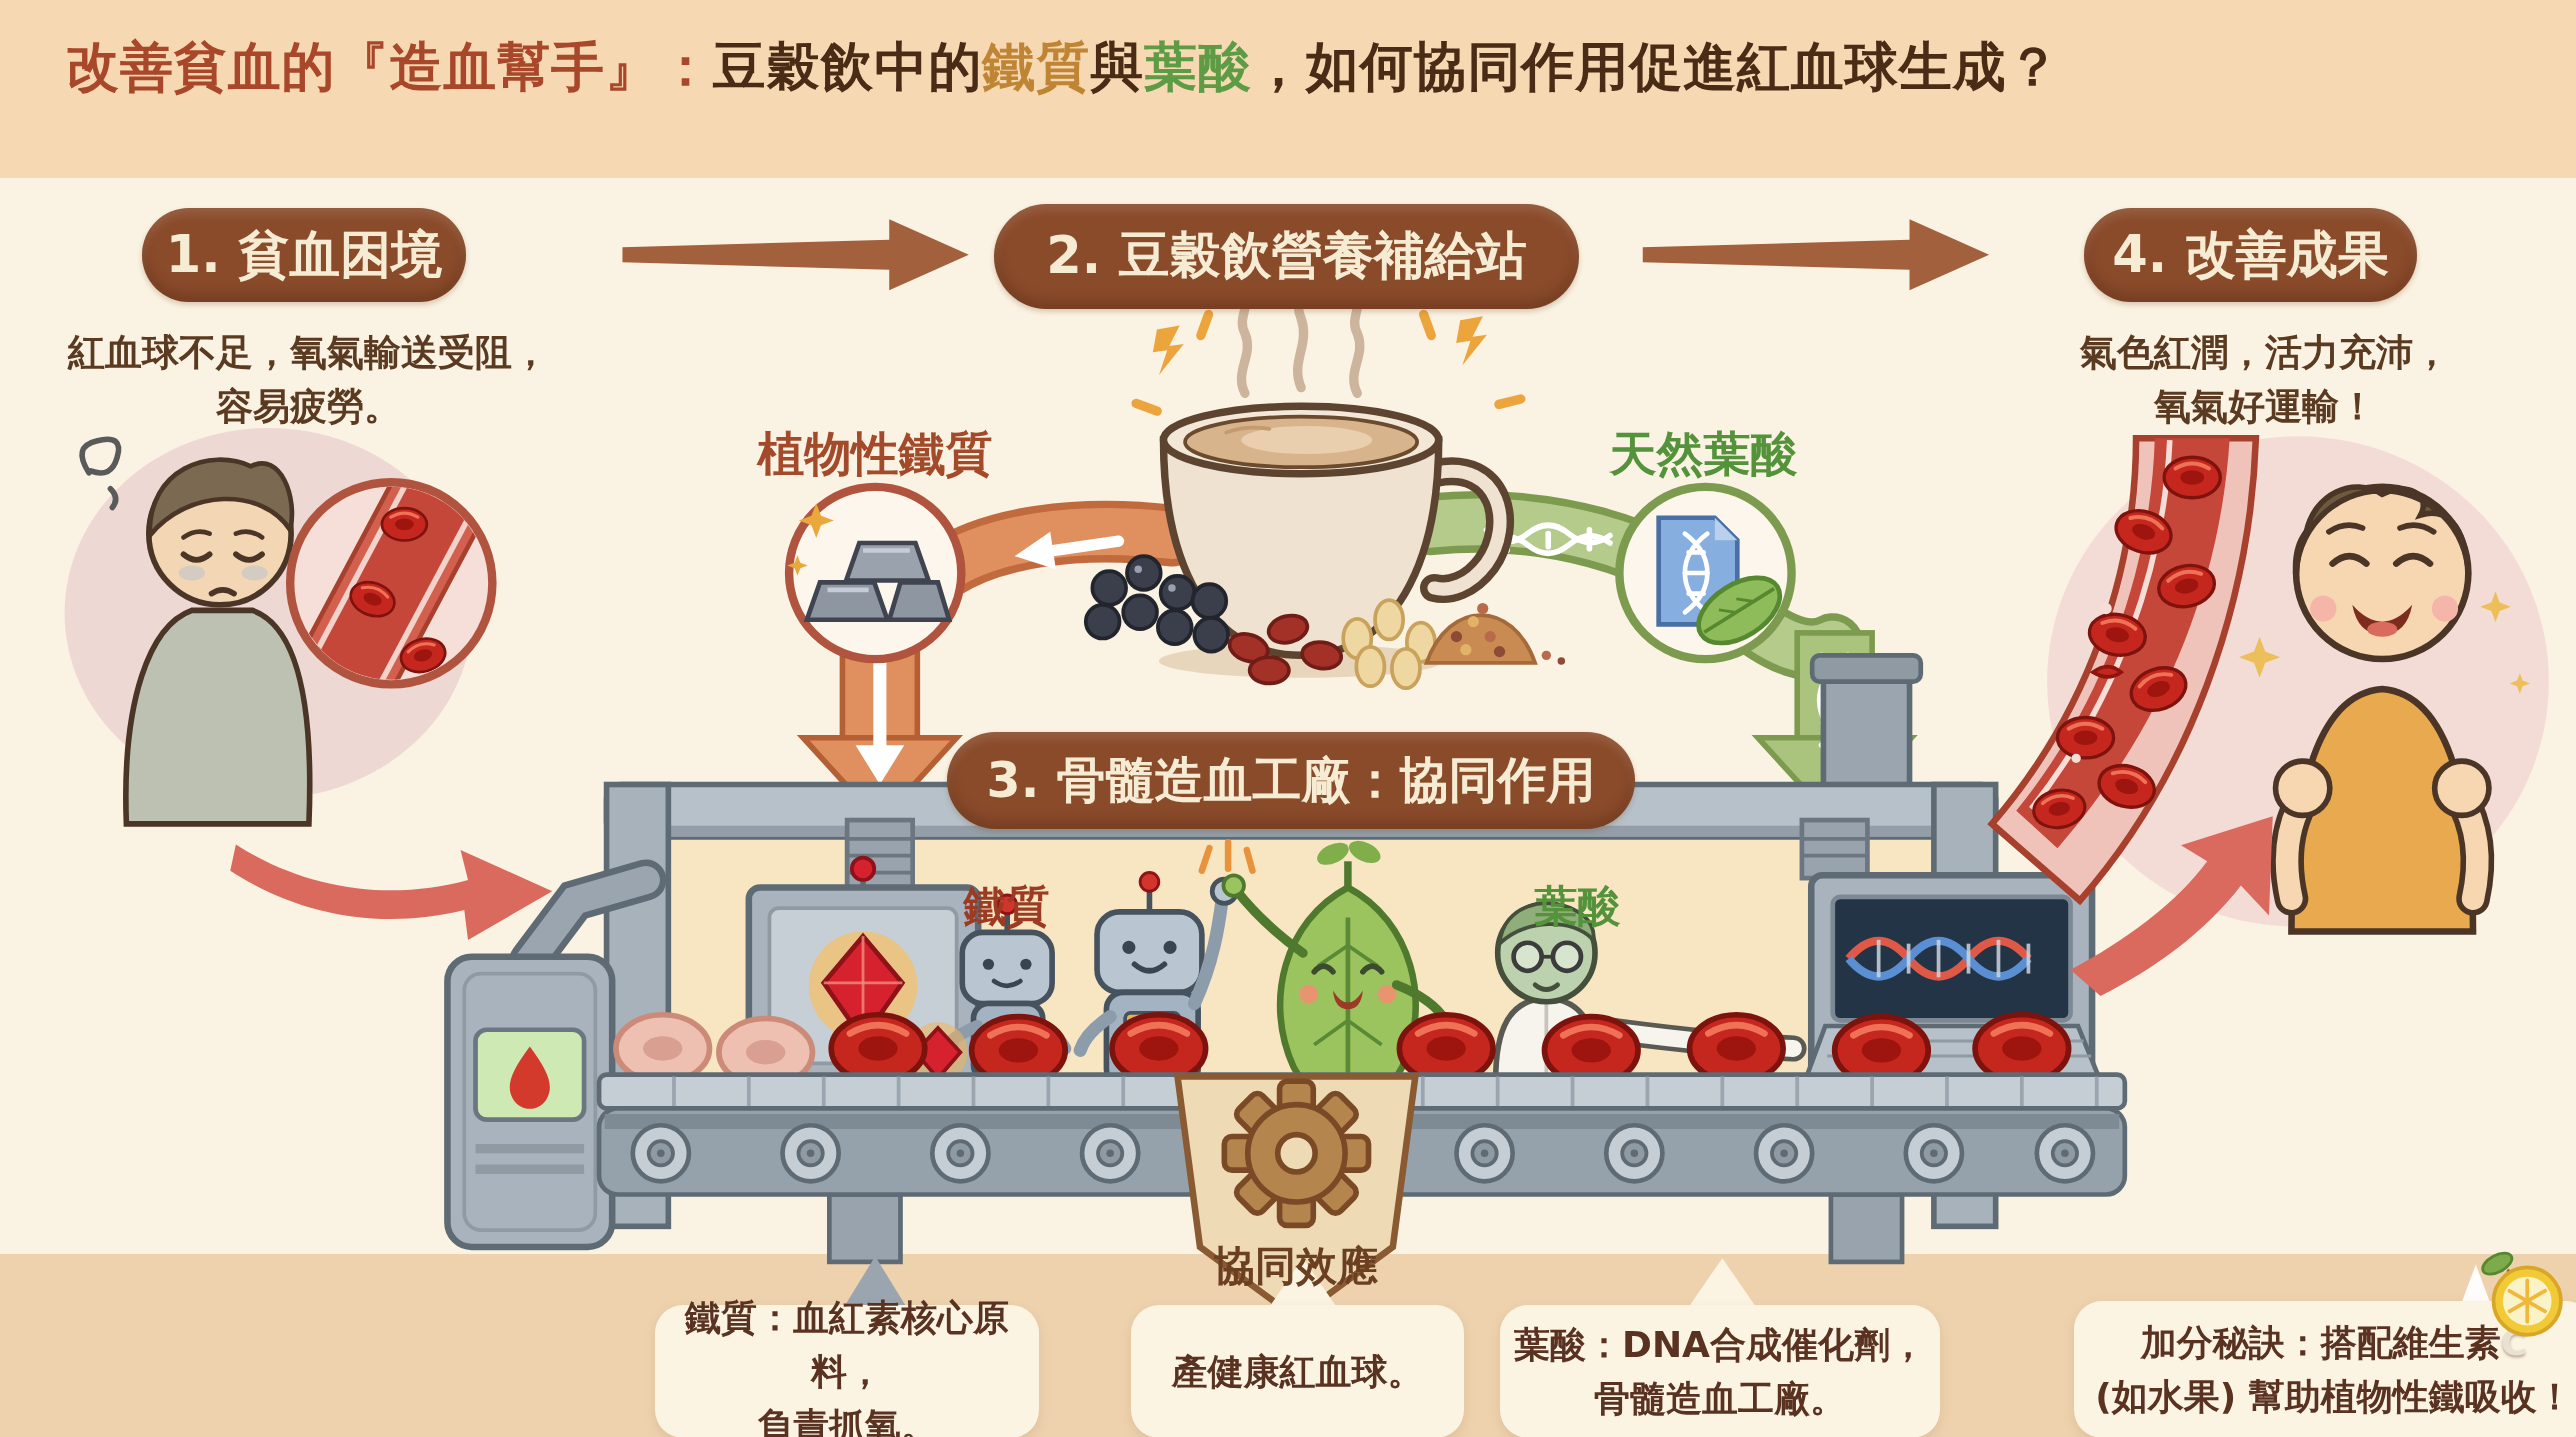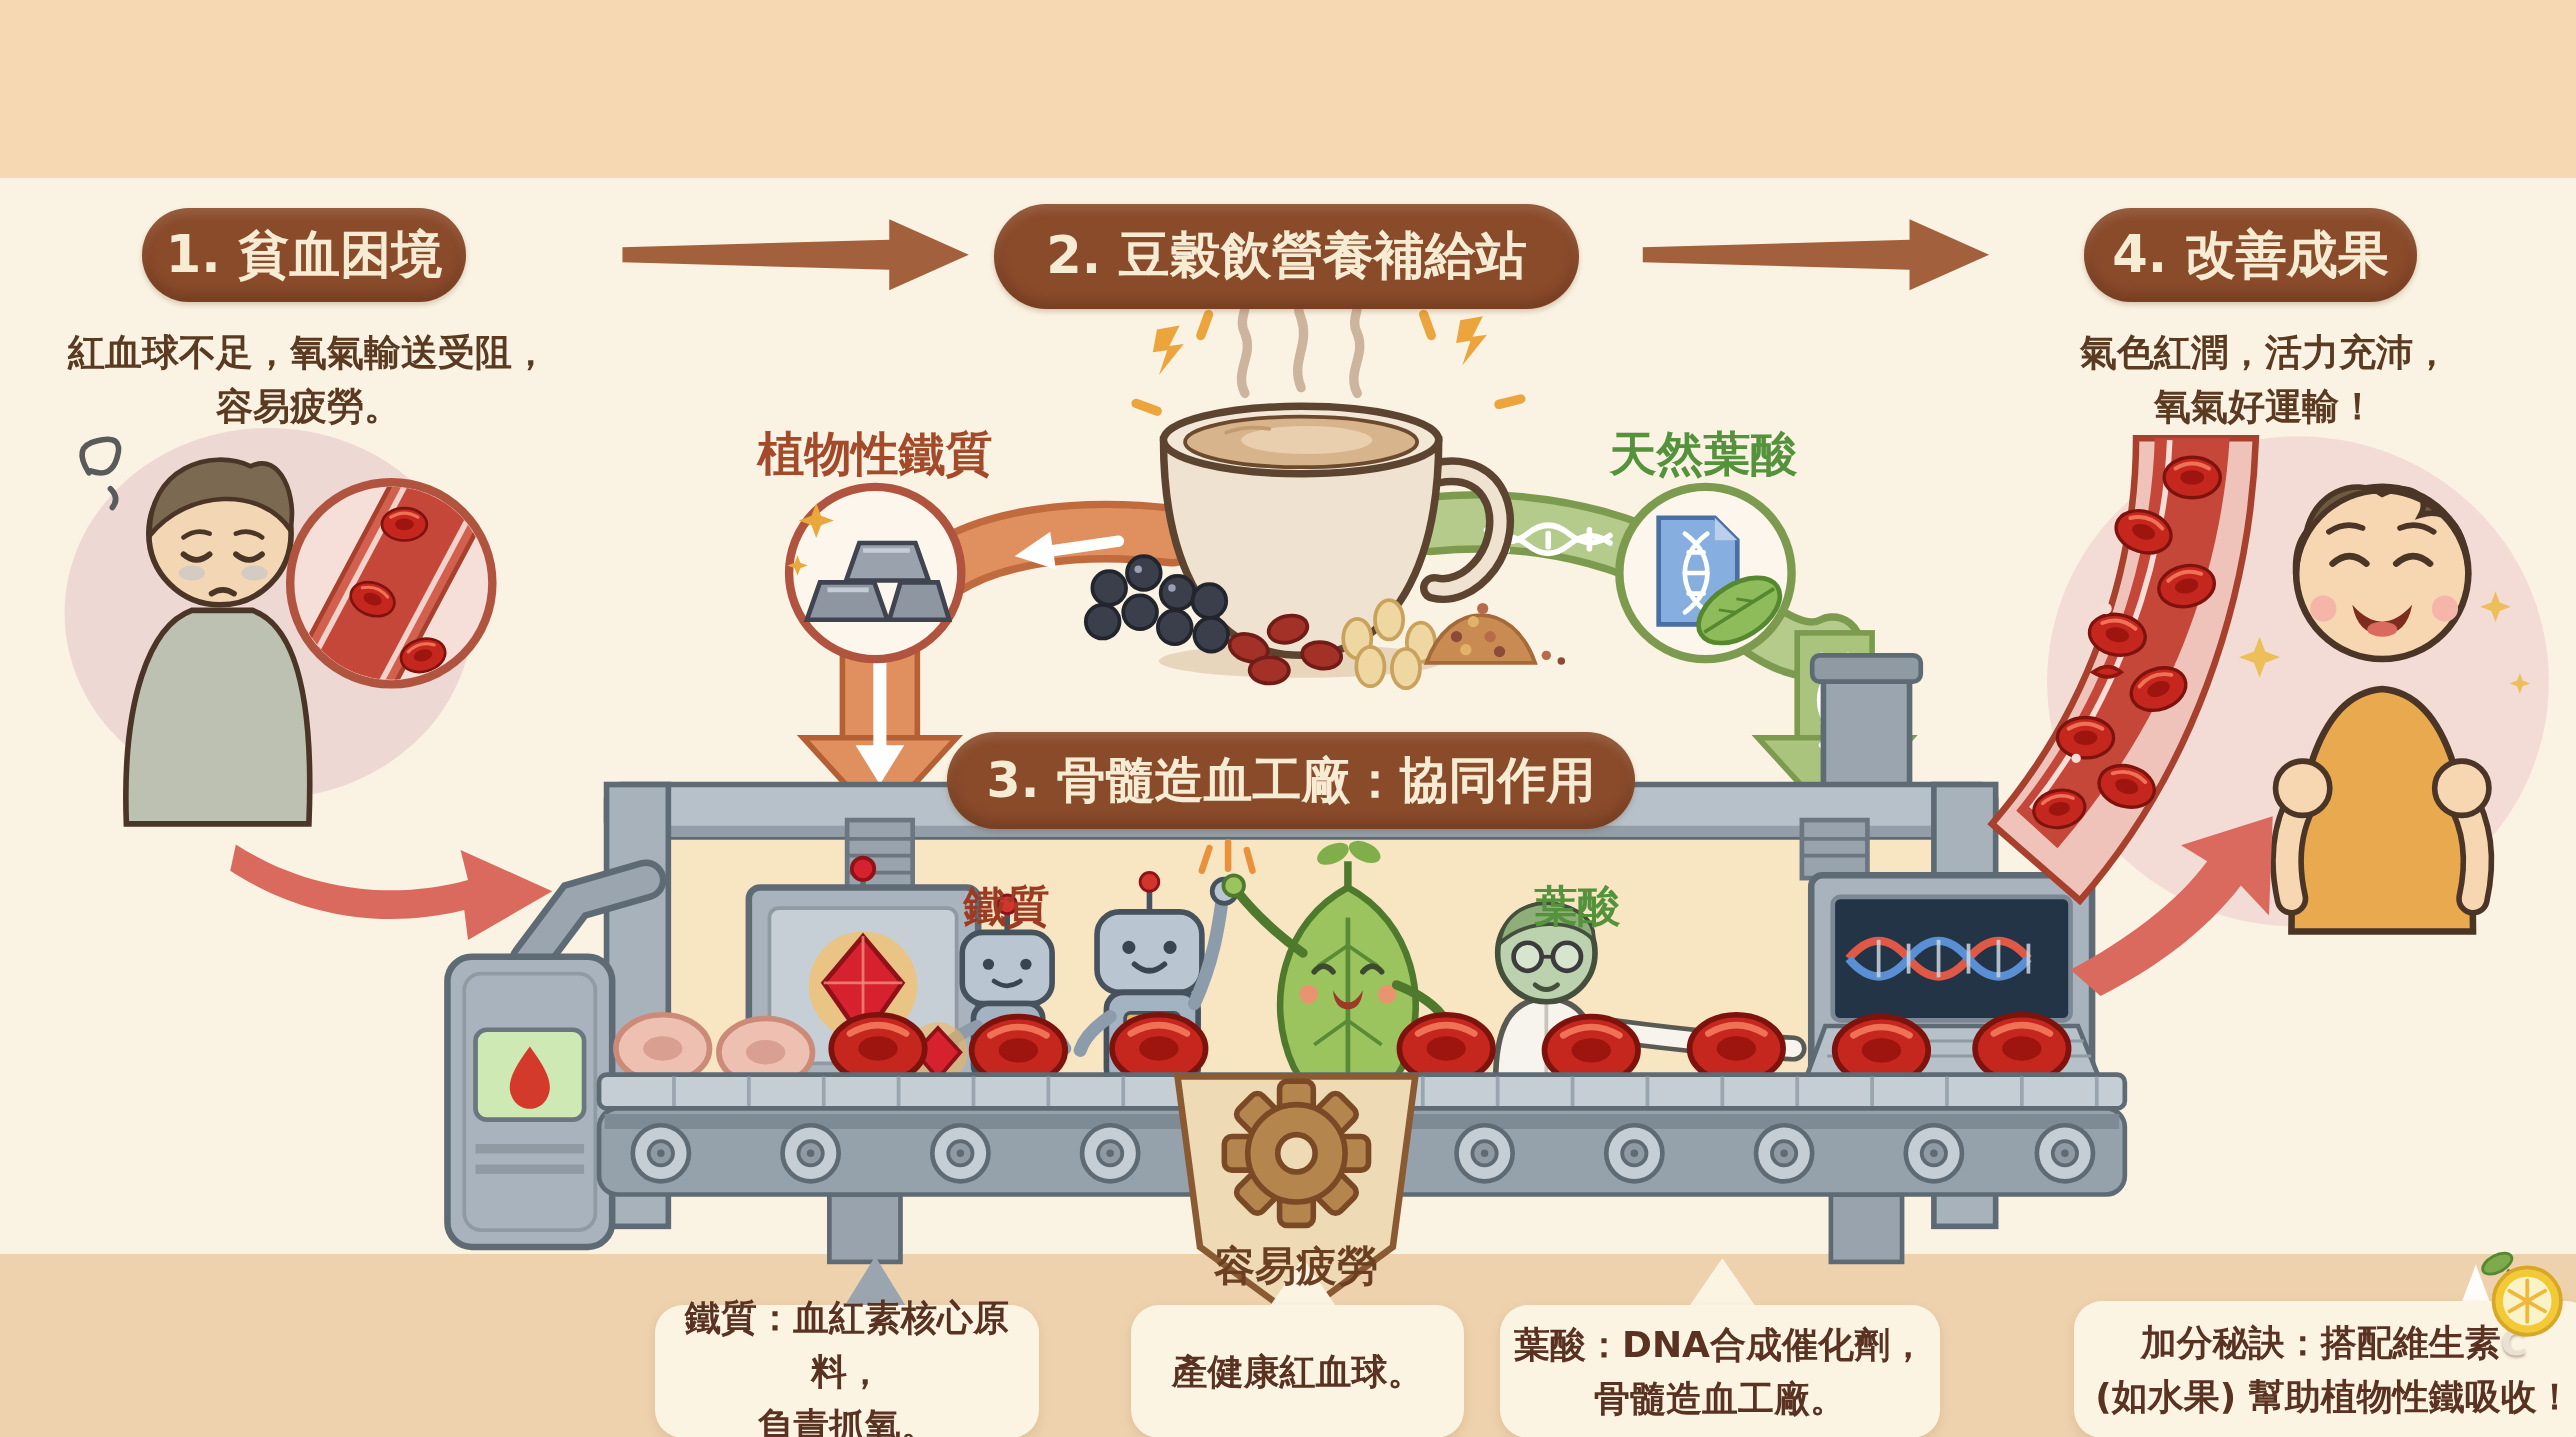--- a/index.html
+++ b/index.html
@@ -475,40 +475,43 @@
       <use href="#spark4" fill="#ecbf5a" transform="translate(2692,730) scale(.5)"></use>
       <path d="M2212 1036 C2270 1005 2325 965 2358 920 L2330 903 L2428 872 L2424 978 L2394 946 C2356 996 2300 1036 2244 1064 Z" fill="#d96a5d"></path>
     </g>
 
     <polygon points="898,1402 972,1402 935,1342" fill="#9aa5af"></polygon>
     <polygon points="1352,1402 1432,1402 1392,1344" fill="#fbf4e3"></polygon>
     <polygon points="1800,1402 1880,1402 1840,1344" fill="#fbf4e3"></polygon>
     <use href="#spark4" fill="#ffffff" opacity="0.95" transform="translate(2645,1408) scale(2.6)"></use>
   </svg>
 
+  <div class="txt title">
+    <span class="t-red">改善貧血的『造血幫手』：</span><span class="t-brown">豆穀飲中的</span><span class="t-iron">鐵質</span><span class="t-brown">與</span><span class="t-green">葉酸</span><span class="t-brown">，如何協同作用促進紅血球生成？</span>
+  </div>
 
   <div class="txt pill" style="left:142px;top:208px;width:324px;height:94px;font-size:51px;">1. 貧血困境</div>
   <div class="txt pill" style="left:994px;top:204px;width:585px;height:105px;font-size:51px;">2. 豆穀飲營養補給站</div>
   <div class="txt pill" style="left:947px;top:732px;width:688px;height:97px;font-size:49px;">3. 骨髓造血工廠：協同作用</div>
   <div class="txt pill" style="left:2084px;top:208px;width:333px;height:94px;font-size:51px;">4. 改善成果</div>
 
   <div class="txt desc" style="left:56px;top:326px;width:505px;">
     <div>紅血球不足，氧氣輸送受阻，</div>
     <div>容易疲勞。</div>
   </div>
   <div class="txt desc" style="left:2031px;top:326px;width:468px;">
     <div>氣色紅潤，活力充沛，</div>
     <div>氧氣好運輸！</div>
   </div>
 
   <div class="txt nutrient-label iron-col" style="left:655px;top:423px;width:440px;color:#a34a2a;">植物性鐵質</div>
   <div class="txt nutrient-label green-col" style="left:1488px;top:423px;width:431px;">天然葉酸</div>
   <div class="txt factory-label iron-col" style="left:927px;top:878px;width:159px;">鐵質</div>
   <div class="txt factory-label green-col" style="left:1498px;top:878px;width:159px;">葉酸</div>
-  <div class="txt synergy" style="left:1193px;top:1239px;width:206px;">容易疲勞</div>
+  <div class="txt synergy" style="left:1193px;top:1239px;width:206px;">協同效應</div>
 
   <div class="txt note" style="left:655px;top:1305px;width:384px;height:133px;">
     <div>鐵質：血紅素核心原料，</div>
     <div>負責抓氧。</div>
   </div>
   <div class="txt note" style="left:1131px;top:1305px;width:333px;height:133px;">
     <div>產健康紅血球。</div>
   </div>
   <div class="txt note" style="left:1500px;top:1305px;width:440px;height:133px;">
     <div>葉酸：DNA合成催化劑，</div>

